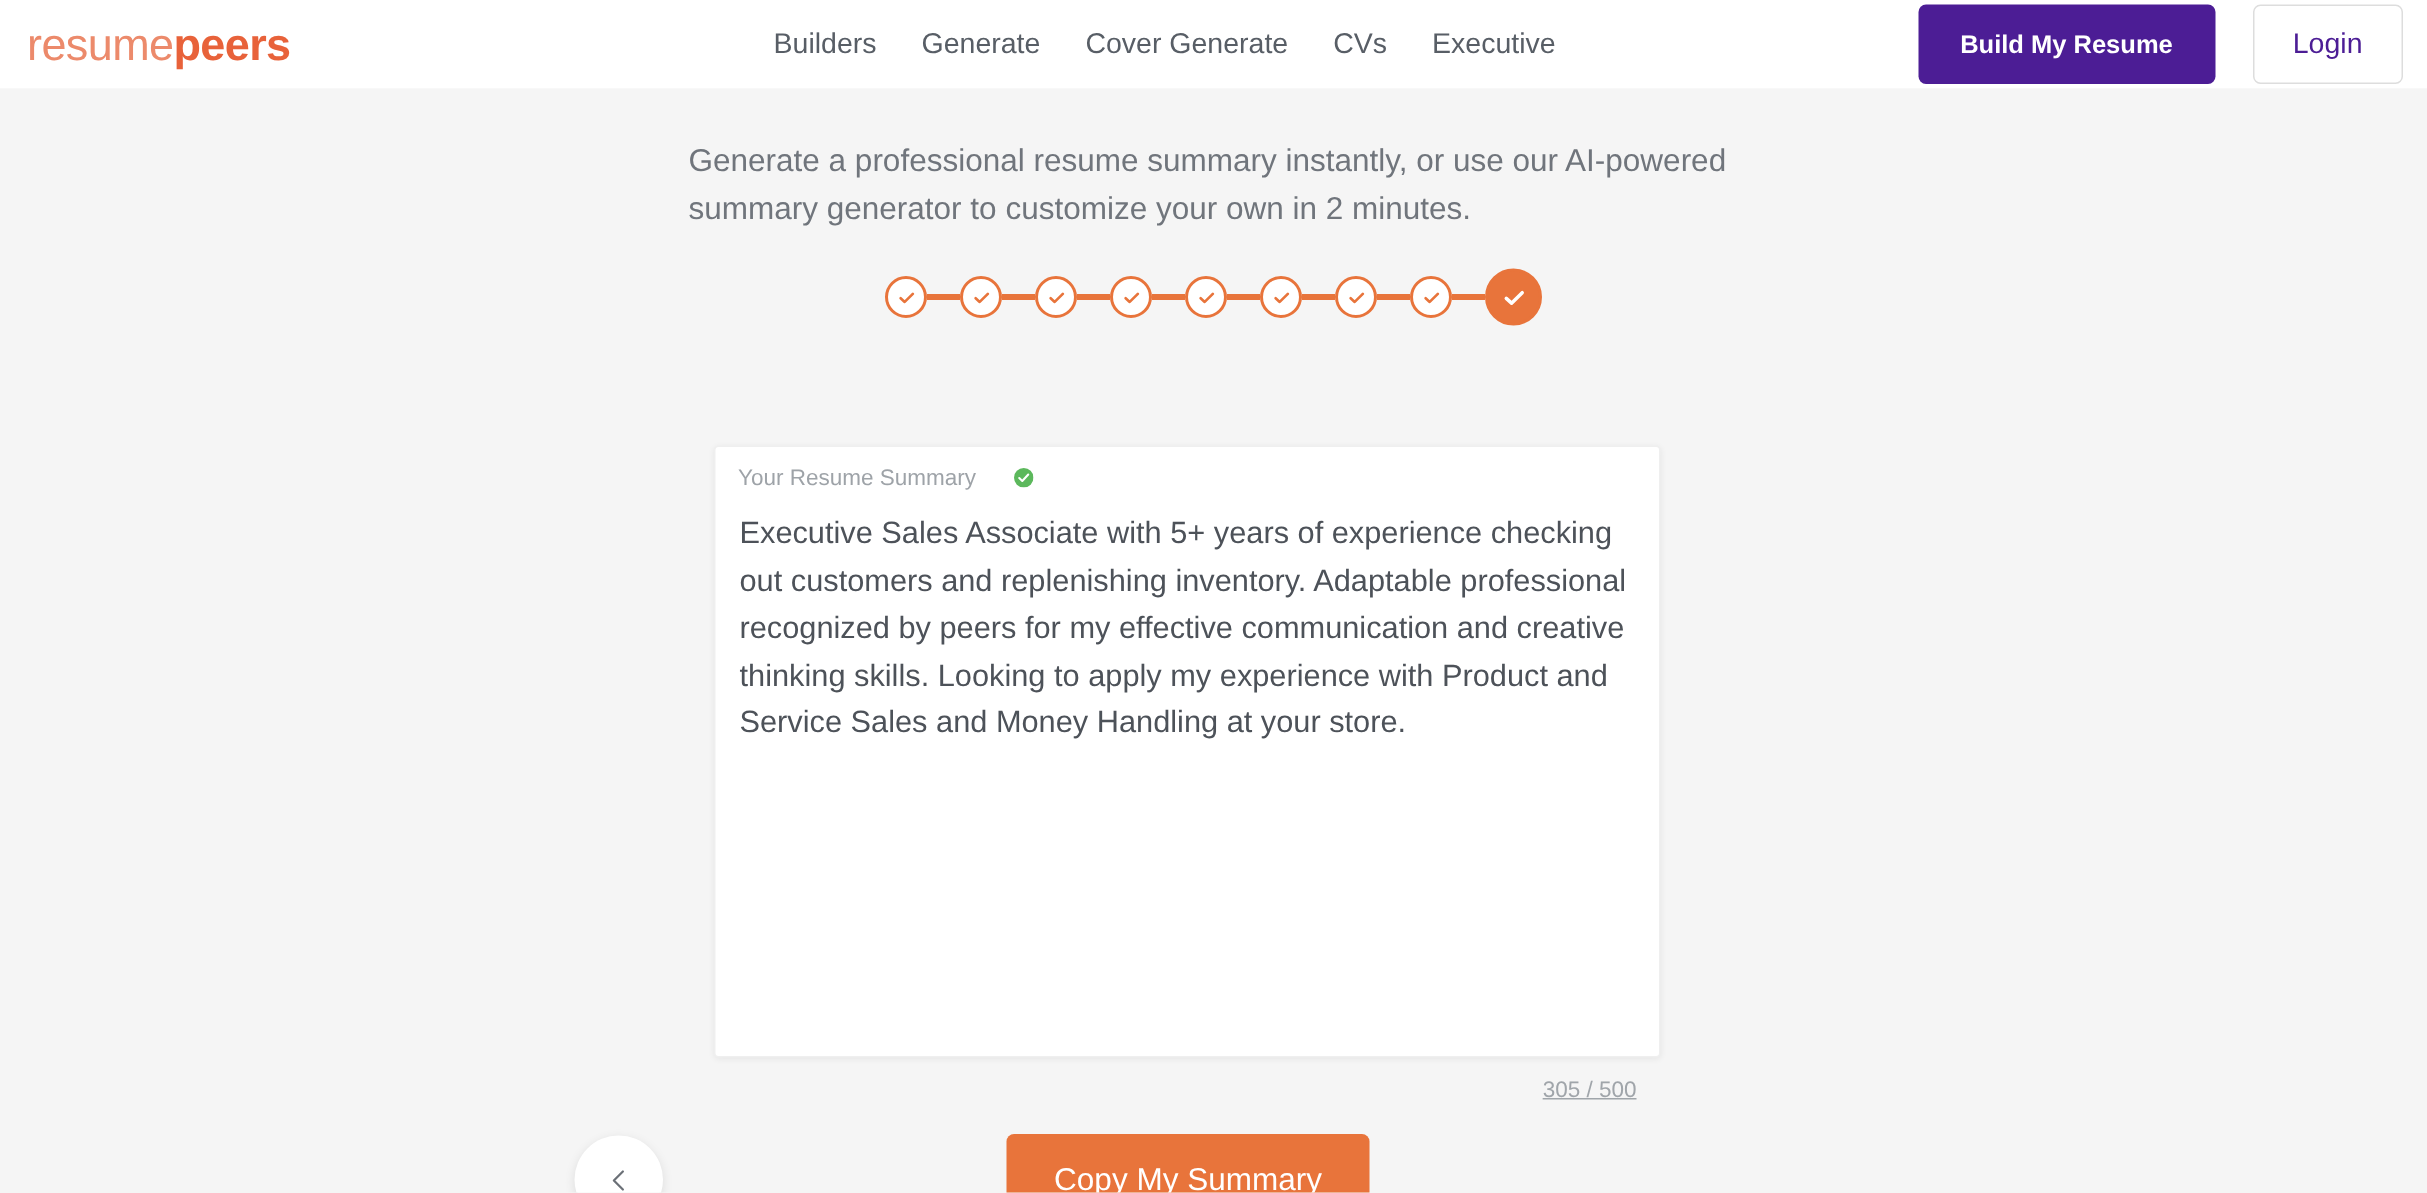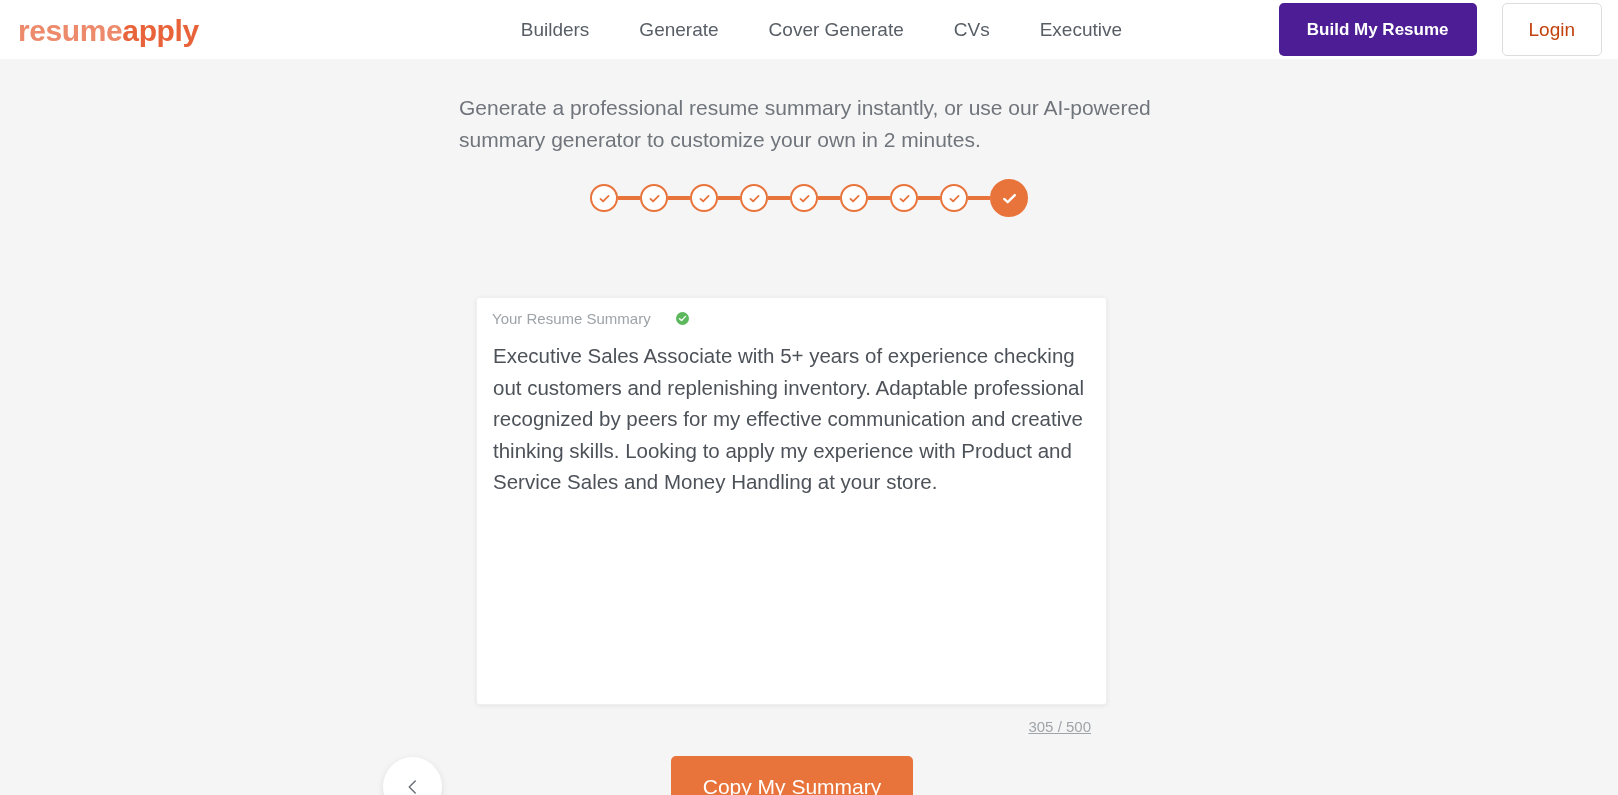--- a/index.html
+++ b/index.html
@@ -24,27 +24,27 @@
     padding: 0 16px 0 18px;
     position: relative;
   }
   .logo {
     font-size: 30px;
     letter-spacing: -0.4px;
     white-space: nowrap;
     line-height: 1;
     padding-top: 2px;
   }
-  .logo .lg-light { color: #ec8a6b; font-weight: 700; }
+  .logo .lg-light { color: #ec8a6b; font-weight: 400; }
   .logo .lg-bold  { color: #e8623a; font-weight: 700; }
 
   .nav-links {
     display: flex;
     align-items: center;
-    gap: 50px;
+    gap: 30px;
     margin-left: 322px;
   }
   .nav-link {
     font-size: 19px;
     color: #585e66;
     white-space: nowrap;
     cursor: pointer;
     line-height: 1;
   }
 
@@ -62,21 +62,21 @@
     border: none;
     border-radius: 5px;
     padding: 0 28px;
     height: 53px;
     cursor: pointer;
     white-space: nowrap;
     font-family: inherit;
   }
   .btn-login {
     background: #ffffff;
-    color: #c2410c;
+    color: #4c1d95;
     font-size: 19px;
     border: 1px solid #dddddd;
     border-radius: 5px;
     padding: 0 26px;
     height: 53px;
     cursor: pointer;
     white-space: nowrap;
     font-family: inherit;
   }
 
@@ -211,21 +211,21 @@
     font-family: inherit;
     line-height: 1;
   }
 </style>
 </head>
 <body>
 
 <div class="navbar">
 
   <div class="logo">
-    <span class="lg-light">resume</span><span class="lg-bold">apply</span>
+    <span class="lg-light">resume</span><span class="lg-bold">peers</span>
   </div>
 
   <nav class="nav-links">
     <span class="nav-link">Builders</span>
     <span class="nav-link">Generate</span>
     <span class="nav-link">Cover Generate</span>
     <span class="nav-link">CVs</span>
     <span class="nav-link">Executive</span>
   </nav>
 

